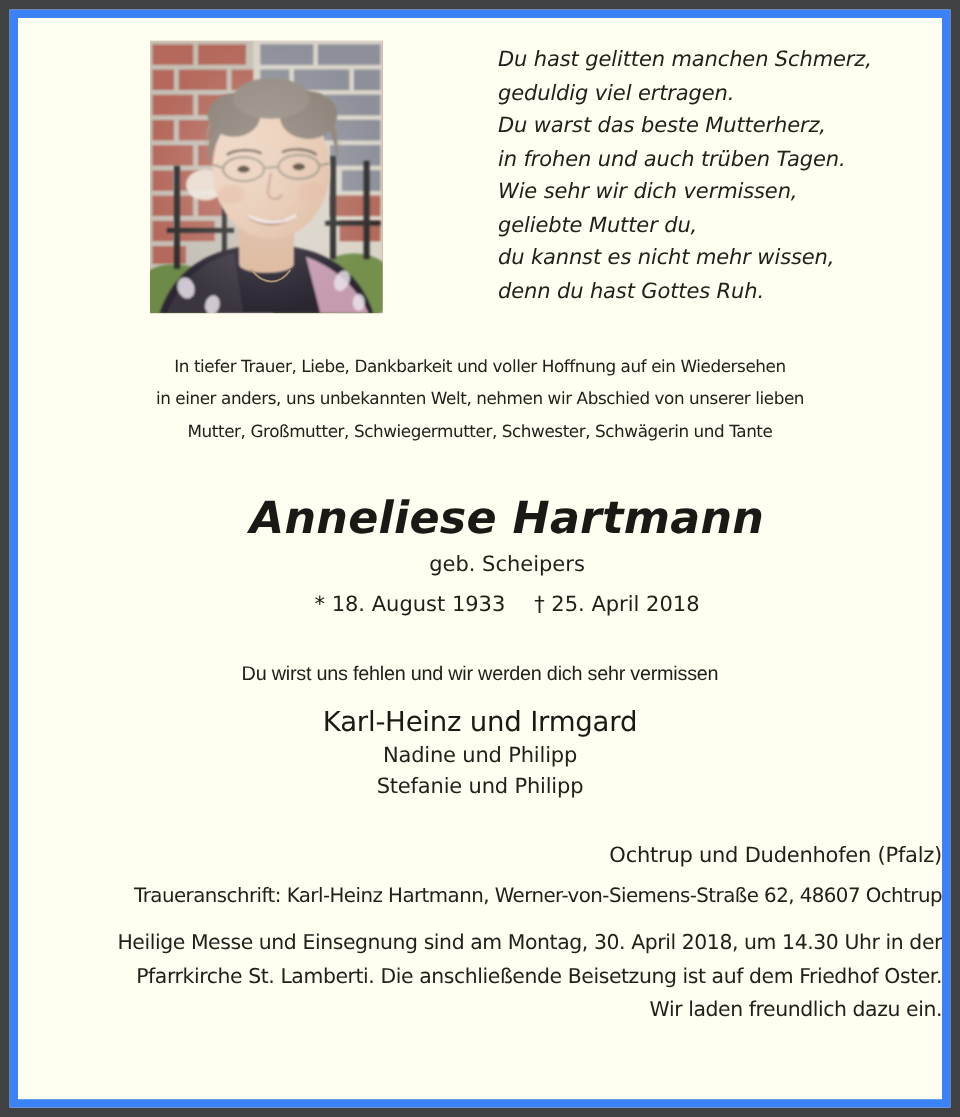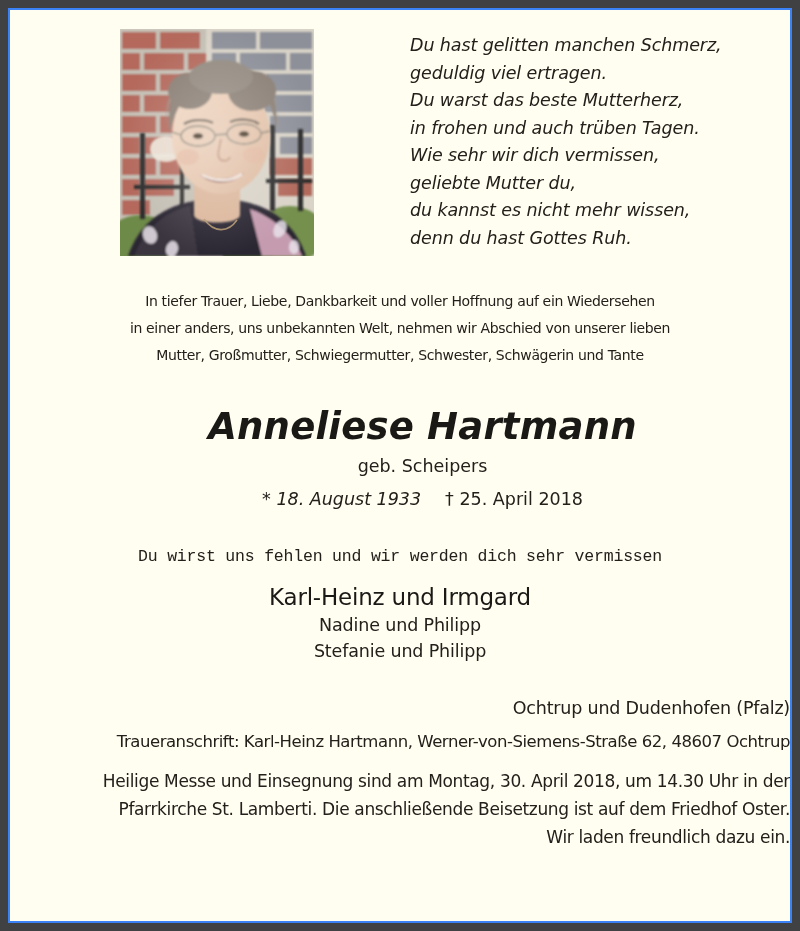--- a/index.html
+++ b/index.html
@@ -23,21 +23,21 @@
     background: #3f4143;
     padding: 8px;
   }
 
   .notice-inner {
     position: relative;
     box-sizing: border-box;
     width: 100%;
     height: 100%;
     background: #fffef0;
-    border: 2px solid #3b82f6;
+    border: 7px solid #3b82f6;
     overflow: hidden;
   }
 
   
   .top-area {
     position: relative;
     height: 252px;
   }
 
   .portrait {
@@ -101,28 +101,28 @@
     line-height: 24px;
     color: #23201c;
   }
   .dates-row {
     margin-top: 9px;
     font-family: "DejaVu Sans", sans-serif;
     font-size: 17.5px;
     line-height: 24px;
     color: #23201c;
   }
-  .dates-row .date-birth { margin-right: 24px; font-style: italic; }
+  .dates-row .date-birth { margin-right: 24px; }
 
   
   .mourners { text-align: center; }
 
   .farewell-line {
     margin-top: 34px;
-    font-family: Liberation Mono, monospace;
+    font-family: Liberation Sans, sans-serif;
     font-size: 16.5px;
     line-height: 24px;
     color: #23201c;
     letter-spacing: -0.2px;
   }
   .mourner-group { margin-top: 14px; }
   .mourner-group.second { margin-top: 22px; }
   .mourner-primary {
     font-family: "DejaVu Sans", sans-serif;
     font-size: 23px;

